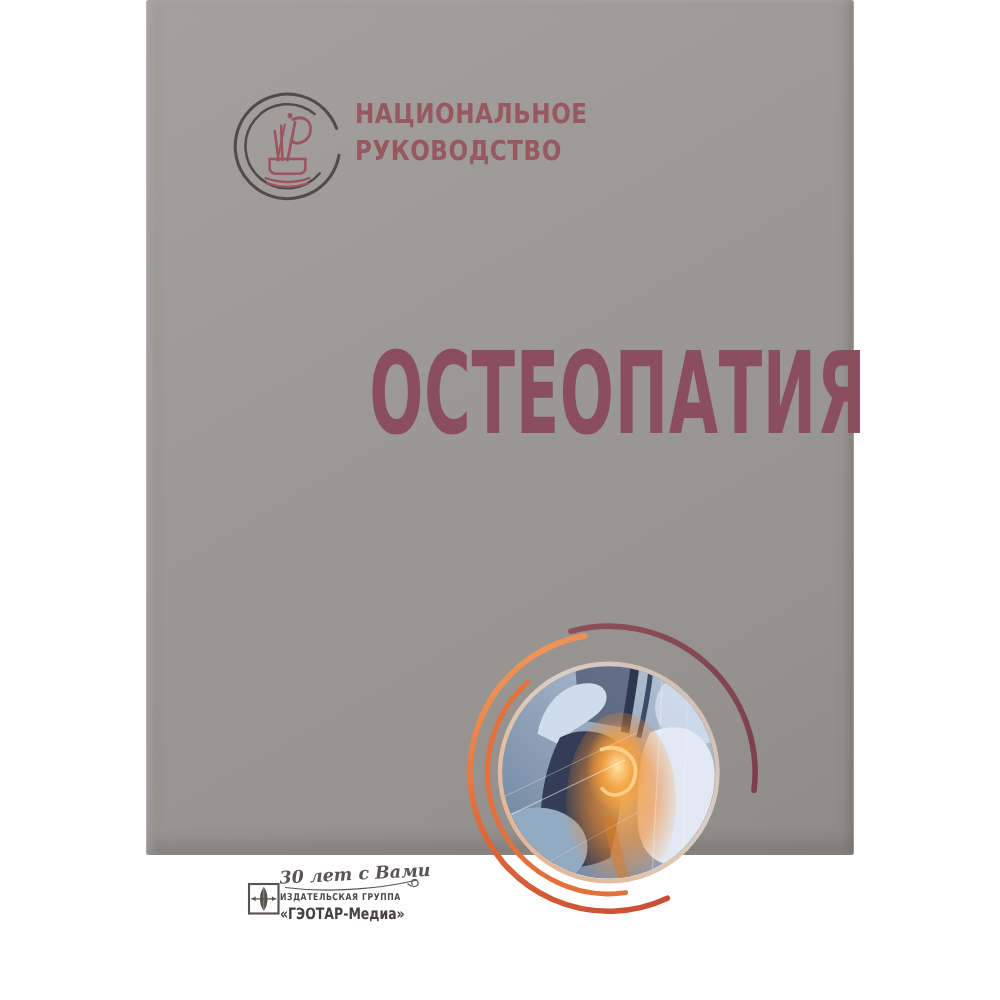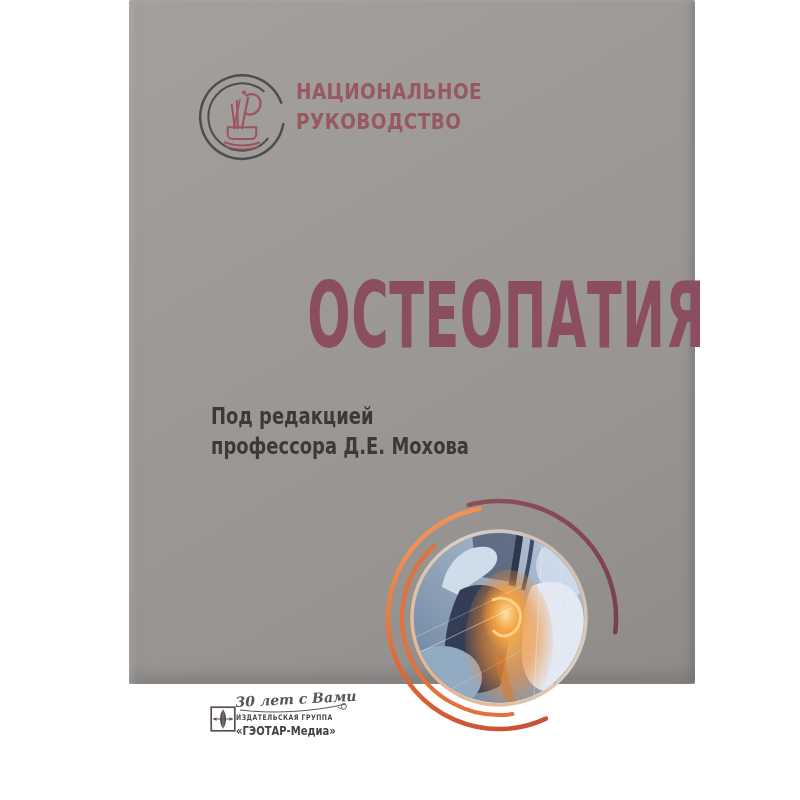--- a/index.html
+++ b/index.html
@@ -3,21 +3,21 @@
 <meta charset="utf-8">
 <style>
   html,body{margin:0;padding:0;}
   body{
     width:800px;height:800px;background:#ffffff;
     font-family:"DejaVu Sans","Liberation Sans",sans-serif;
     overflow:hidden;position:relative;
   }
   .canvas{position:absolute;left:0;top:0;width:800px;height:800px;background:#ffffff;}
   .book{
-    position:absolute;left:129px;top:0;width:566px;height:684px;
+    position:absolute;left:117px;top:0;width:566px;height:684px;
     background:linear-gradient(150deg,#a3a09e 0%,#9c9997 38%,#979492 70%,#8e8b89 100%);
     box-shadow:
       inset 4px 0 7px rgba(255,255,255,0.20),
       inset -3px 0 6px rgba(0,0,0,0.08),
       inset 0 -8px 16px rgba(0,0,0,0.16),
       inset 0 2px 4px rgba(255,255,255,0.08);
     border-radius:2px;
   }
   
   .series{position:absolute;left:62px;top:66px;display:flex;}
@@ -86,24 +86,20 @@
       <div class="series-text">
         <div>НАЦИОНАЛЬНОЕ</div>
         <div>РУКОВОДСТВО</div>
       </div>
     </div>
 
     <div class="title-row">
       <span class="title">ОСТЕОПАТИЯ</span>
     </div>
 
-    <div class="editors">
-      <div>Под редакцией</div>
-      <div>профессора Д.Е. Мохова</div>
-    </div>
 
     <svg class="artwork" viewBox="0 0 260 260" aria-hidden="true">
       <defs>
         <clipPath id="photoClip">
             <circle cx="127" cy="128" r="85"></circle>
           </clipPath>
         <linearGradient id="pBg" x1="1" y1="0" x2="0" y2="1">
           <stop offset="0" stop-color="#bccadb"></stop>
             <stop offset="1" stop-color="#69809c"></stop>
         </linearGradient>

